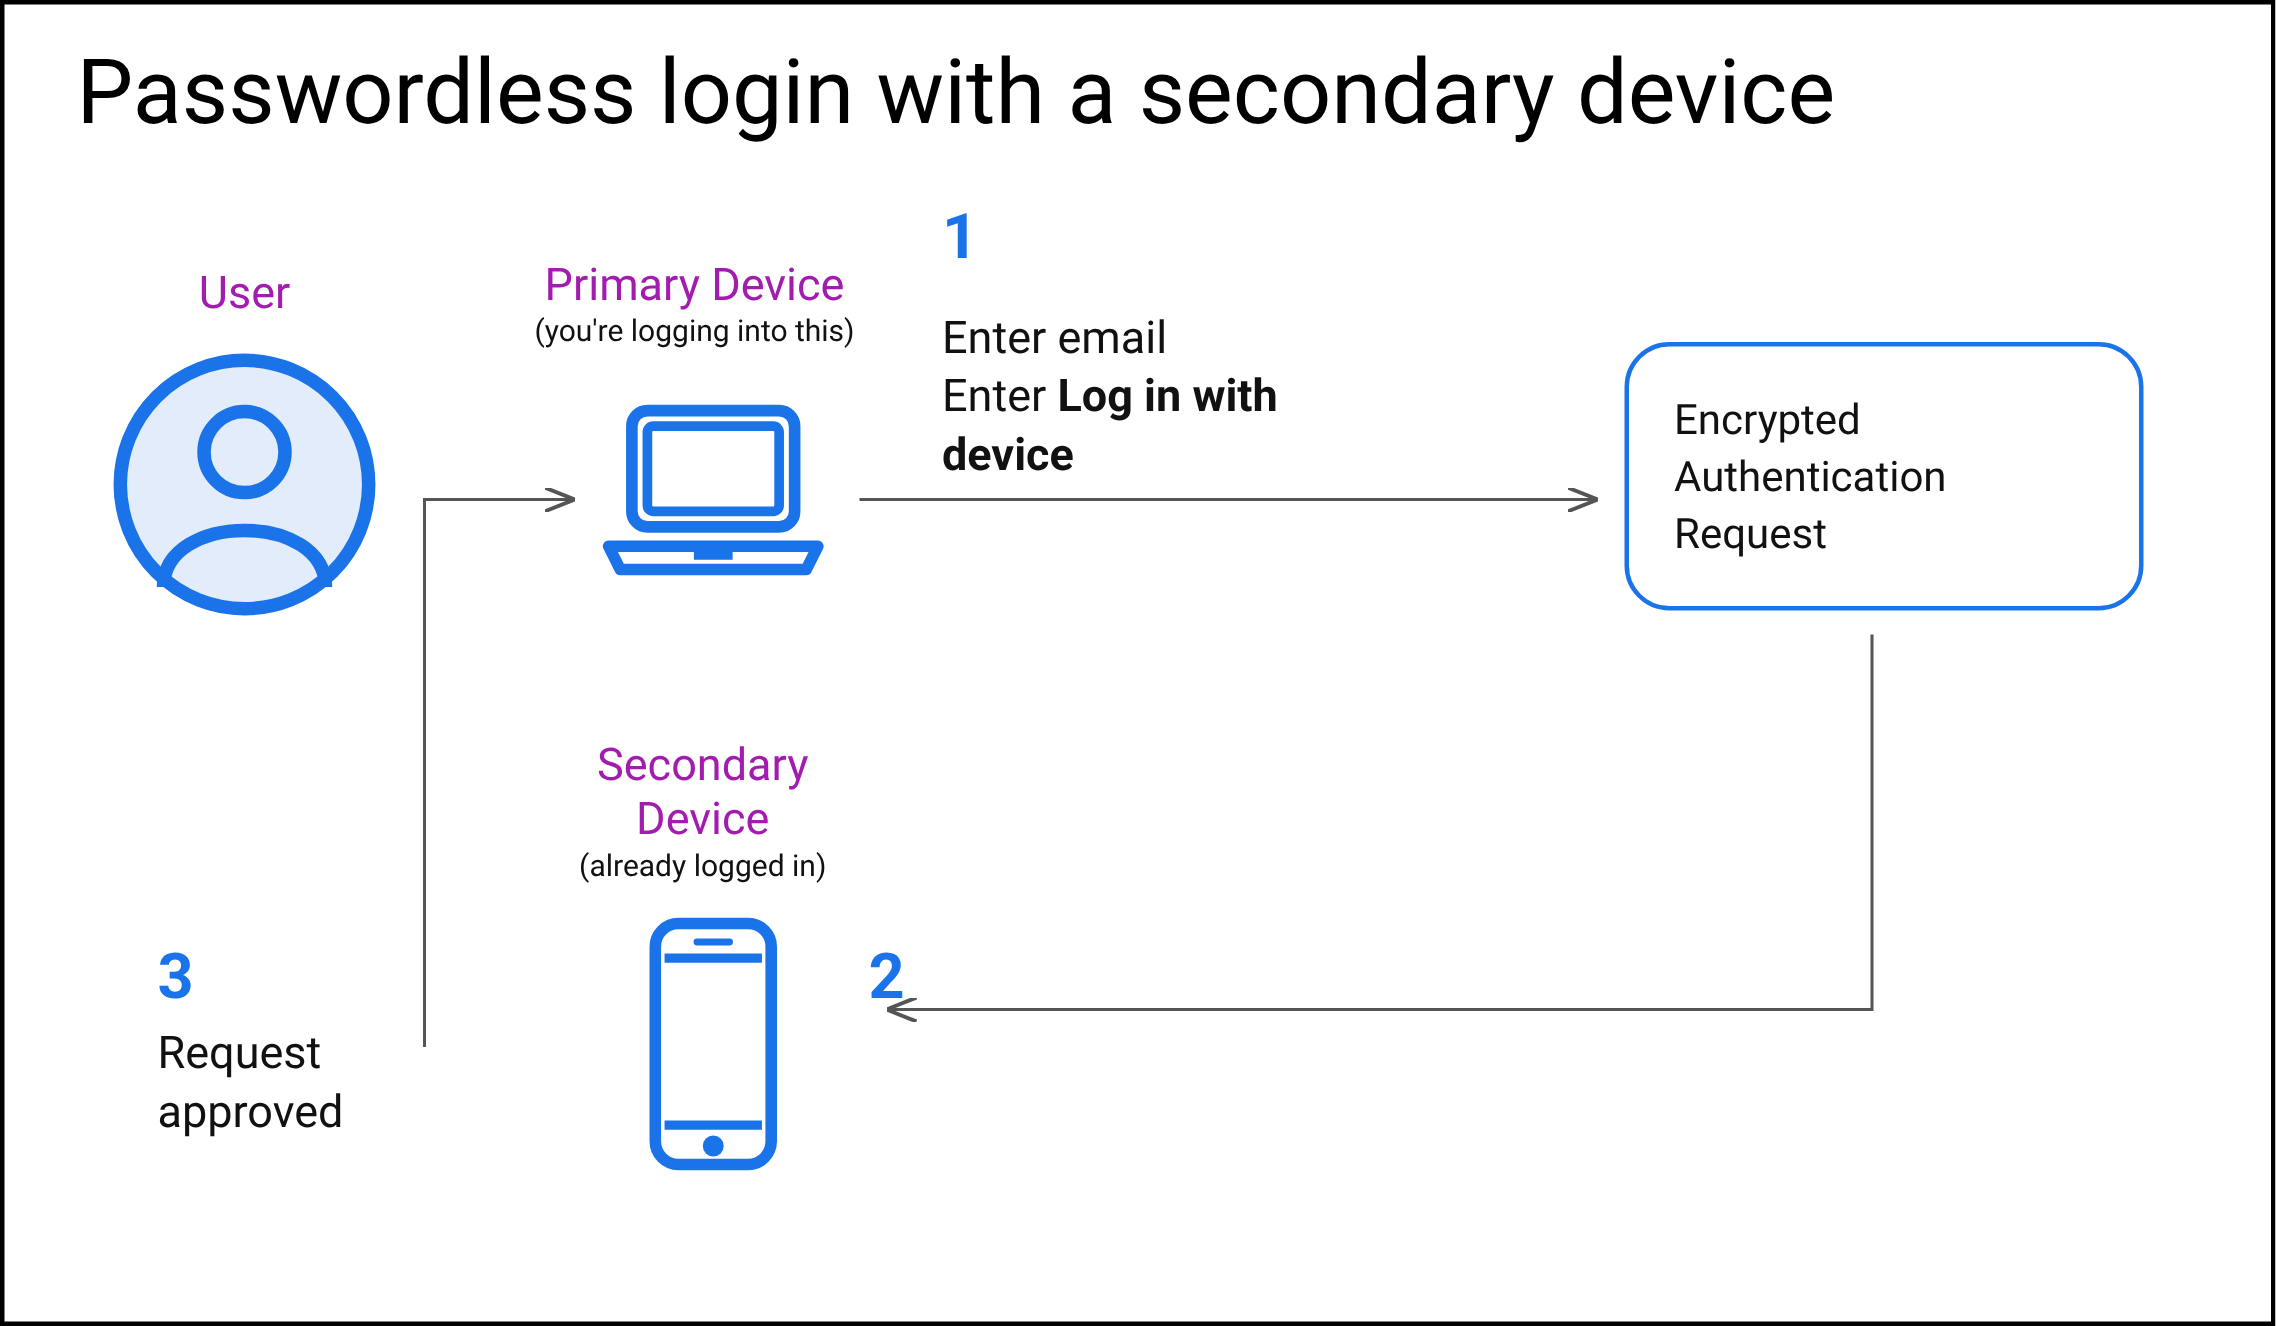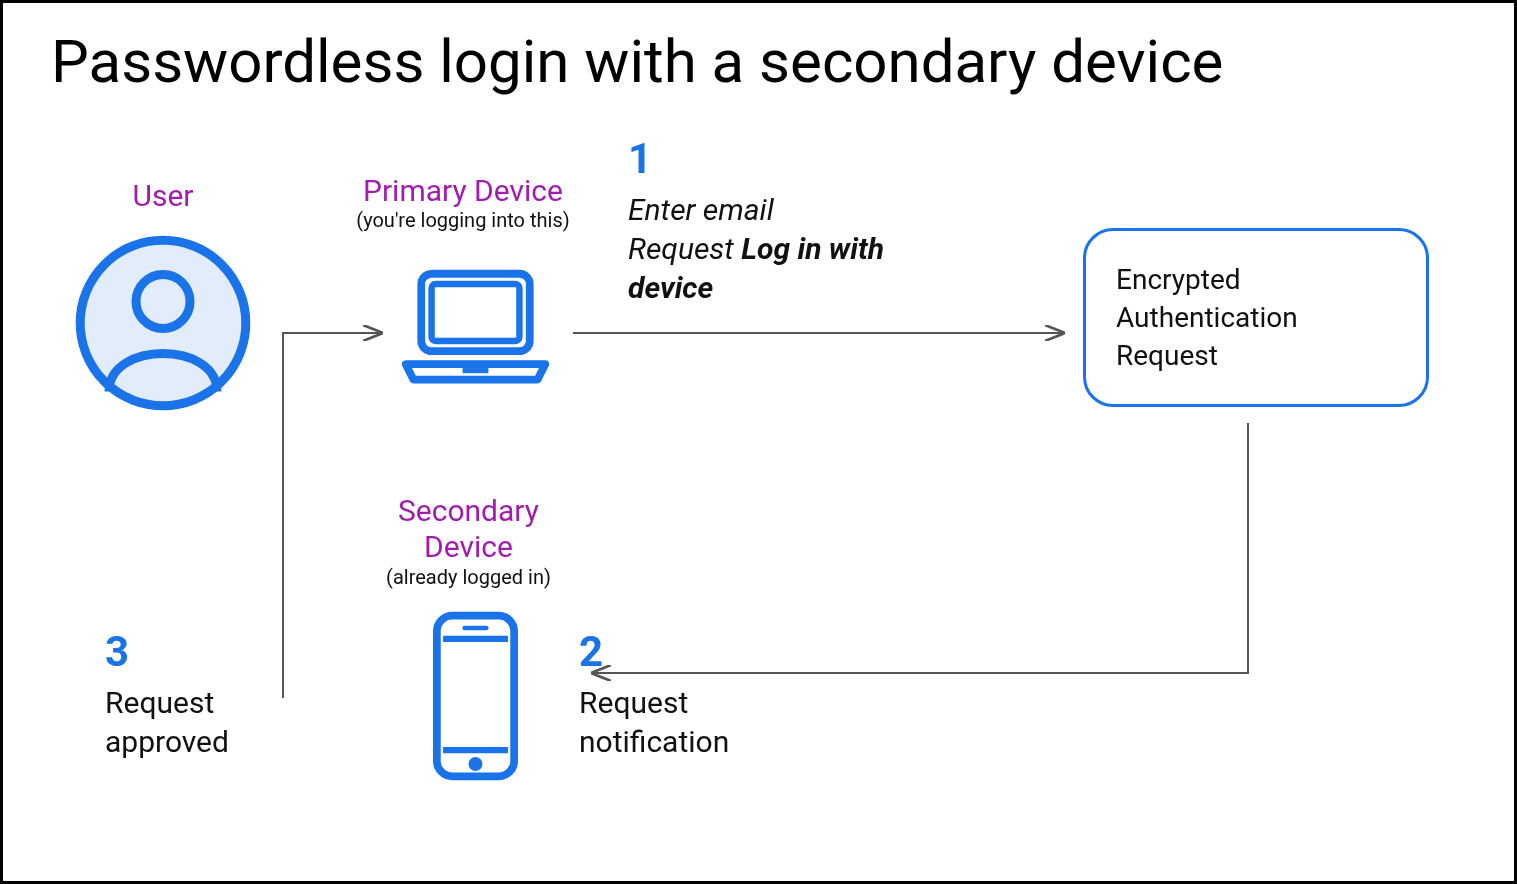--- a/index.html
+++ b/index.html
@@ -83,23 +83,23 @@
     <svg width="155" height="140" viewBox="0 0 120 100">
       <rect x="18" y="8" width="84" height="60" rx="8" fill="none" stroke="#1a73e8" stroke-width="6"></rect>
       <rect x="26" y="16" width="68" height="44" rx="3" fill="none" stroke="#1a73e8" stroke-width="5"></rect>
       <path d="M6 78 L114 78 L108 90 L12 90 Z" fill="none" stroke="#1a73e8" stroke-width="6" stroke-linejoin="round"></path>
       <line x1="50" y1="83" x2="70" y2="83" stroke="#1a73e8" stroke-width="4"></line>
     </svg>
   </div>
 
   <div class="pos" style="left:625px; top:135px; width:260px;">
     <div class="step-num">1</div>
-    <div class="step-text" style="margin-top:10px;font-style:italic;">
+    <div class="step-text" style="margin-top:26px;">
       <span>Enter email</span><br>
-      <span>Request </span><span class="bold">Log in with device</span>
+      <span>Enter </span><span class="bold">Log in with device</span>
     </div>
   </div>
 
   <div class="request-box" style="left:1080px; top:225px; width:280px;">
     <div>Encrypted Authentication Request</div>
   </div>
 
   <div class="pos center" style="left:348px; top:490px; width:235px;">
     <div class="label" style="line-height:1.2;"><span>Secondary Device</span></div>
     <div class="sub-label" style="margin-top:0;">(already logged in)</div>
@@ -109,21 +109,20 @@
       <rect x="5" y="3" width="50" height="104" rx="10" fill="none" stroke="#1a73e8" stroke-width="5"></rect>
       <line x1="9" y1="18" x2="51" y2="18" stroke="#1a73e8" stroke-width="4"></line>
       <line x1="9" y1="90" x2="51" y2="90" stroke="#1a73e8" stroke-width="4"></line>
       <line x1="23" y1="11" x2="37" y2="11" stroke="#1a73e8" stroke-width="3" stroke-linecap="round"></line>
       <circle cx="30" cy="99" r="4.5" fill="#1a73e8"></circle>
     </svg>
   </div>
 
   <div class="pos" style="left:576px; top:628px; width:240px;">
     <div class="step-num">2</div>
-    <div class="step-text" style="margin-top:10px;">Request notification</div>
   </div>
 
   <div class="pos" style="left:102px; top:628px; width:220px;">
     <div class="step-num">3</div>
     <div class="step-text" style="margin-top:10px;">Request approved</div>
   </div>
 
   <svg class="pos" style="left:0; top:0;" width="1517" height="884">
     <defs>
       <marker id="arrowhead" markerWidth="10" markerHeight="8" refX="9" refY="4" orient="auto" markerUnits="strokeWidth">

